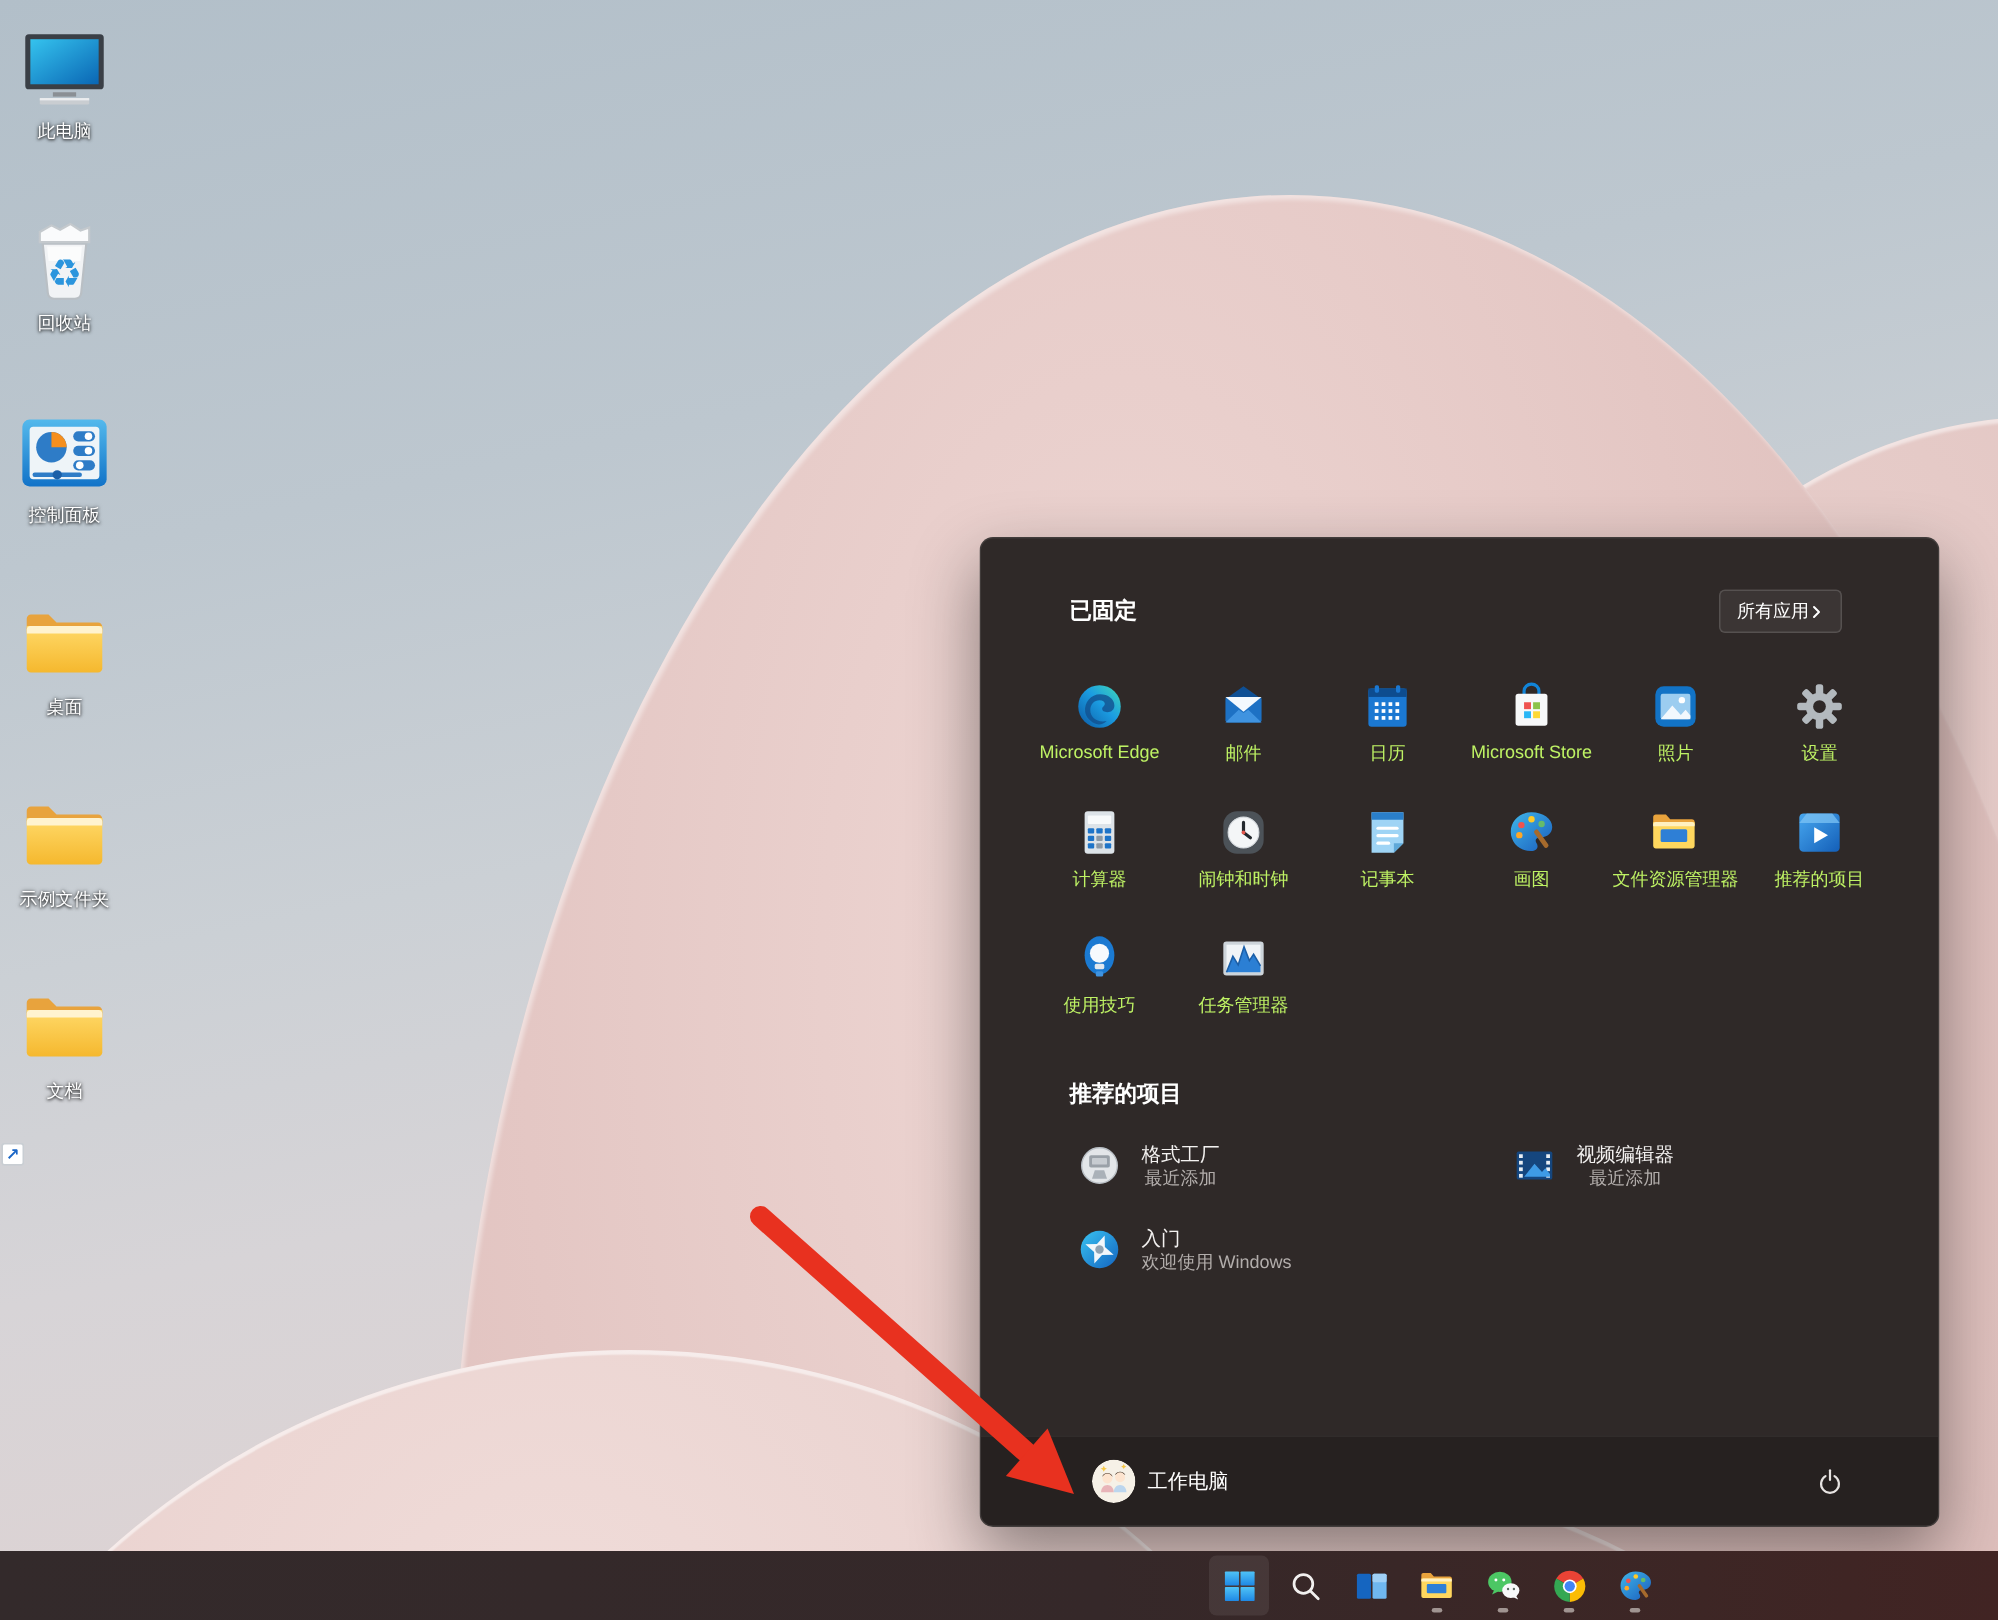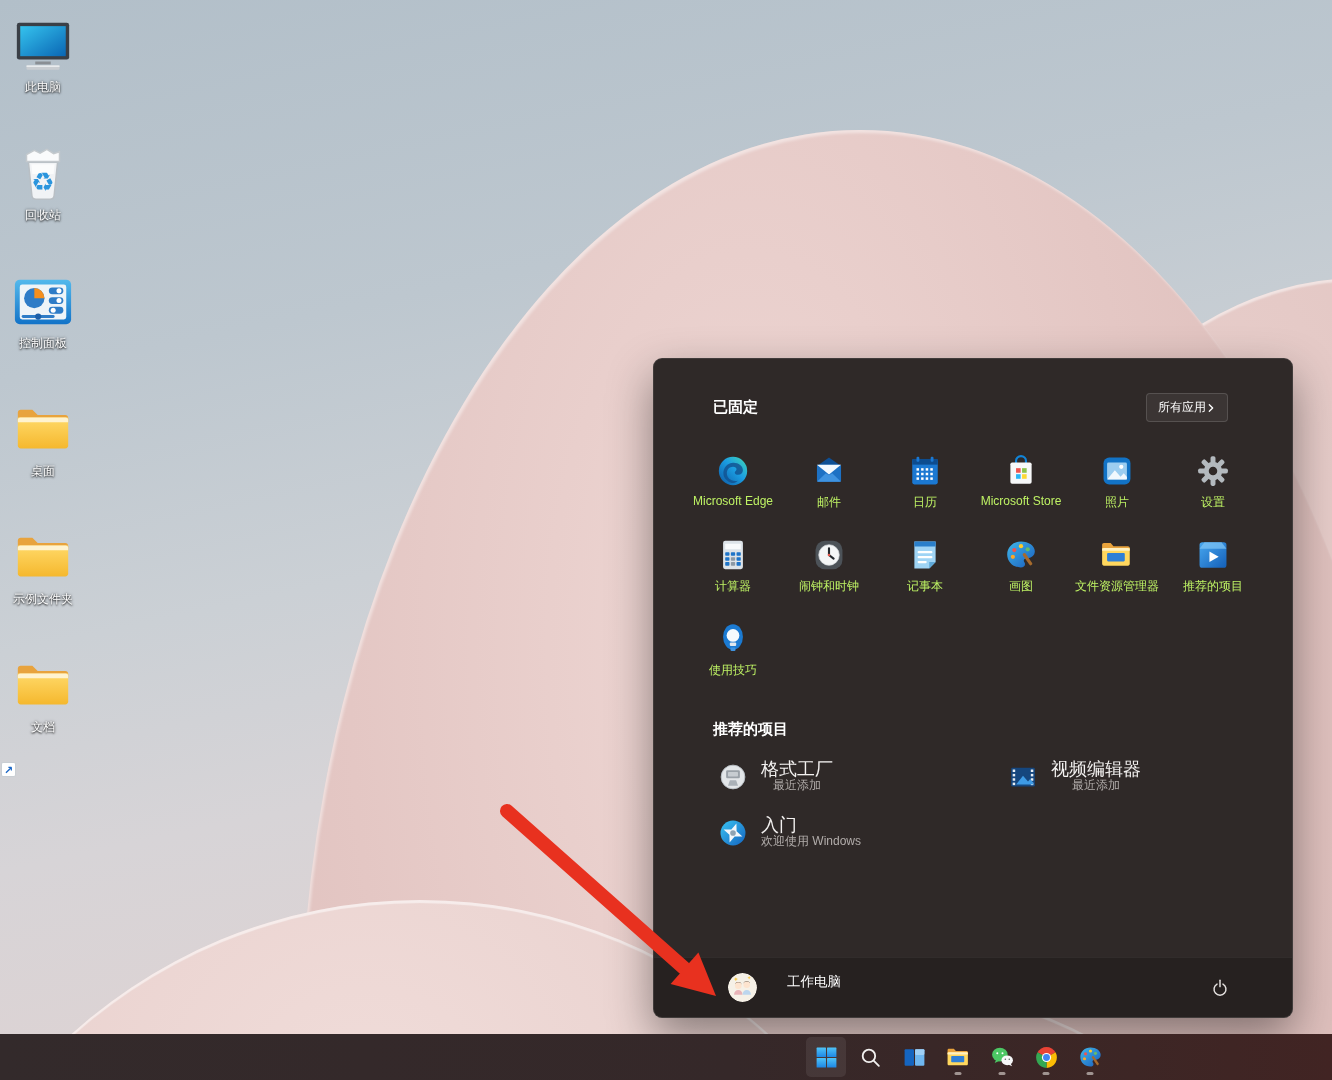--- a/index.html
+++ b/index.html
@@ -45,26 +45,26 @@
   .pin{height:84px;display:flex;flex-direction:column;align-items:center;padding-top:10px;
     box-sizing:border-box;border-radius:5px;cursor:pointer;}
   .pin-icon{width:34px;height:34px;}
   .pin-icon svg{width:100%;height:100%;display:block;}
   .pin-label{margin-top:6px;font-size:12px;color:#bef264;white-space:nowrap;}
   .sm-header2{padding:24px 64px 0 59px;}
   .rec-grid{display:grid;grid-template-columns:290px 290px;row-gap:12px;margin:16px 0 0 64px;}
   .rec{display:flex;align-items:center;gap:13px;height:44px;border-radius:5px;cursor:pointer;}
   .rec-icon{width:30px;height:30px;flex:0 0 30px;}
   .rec-icon svg{width:100%;height:100%;display:block;}
-  .rec-title{font-size:18px;color:#f3f1f0;line-height:17px;}
+  .rec-title{font-size:13px;color:#f3f1f0;line-height:17px;}
   .rec-sub{font-size:12px;color:#b2adab;line-height:15px;text-align:center;}
   .sm-footer{position:absolute;left:0;right:0;bottom:0;height:60px;background:rgba(0,0,0,.18);
     border-top:1px solid rgba(255,255,255,.05);display:flex;align-items:center;
     justify-content:space-between;padding:0 52px 0 64px;box-sizing:border-box;}
-  .user-btn{display:flex;gap:30px;background:none;border:none;color:#fff;
+  .user-btn{display:flex;align-items:center;gap:8px;background:none;border:none;color:#fff;
     font-family:inherit;font-size:13.5px;cursor:pointer;padding:6px 10px;border-radius:5px;}
   .avatar{width:29px;height:29px;border-radius:50%;overflow:hidden;display:block;}
   .avatar svg{width:100%;height:100%;display:block;}
   .power-btn{width:40px;height:40px;background:none;border:none;cursor:pointer;border-radius:5px;
     display:flex;align-items:center;justify-content:center;}
   .power-btn span{width:22px;height:22px;display:block;}
   .power-btn svg{width:100%;height:100%;display:block;}
   
   .taskbar{position:absolute;left:0;right:0;bottom:0;height:46px;z-index:30;
     background:linear-gradient(90deg,#332a2b 0%,#352829 55%,#3d2625 85%,#412423 100%);}
@@ -430,20 +430,31 @@
             <svg viewBox="0 0 48 48">
               <ellipse cx="24" cy="21" rx="14" ry="18" fill="#1b7ad2"></ellipse>
               <circle cx="24" cy="19" r="9" fill="#f6fafd"></circle>
               <rect x="19.5" y="29" width="9" height="5" rx="1.5" fill="#e1e8ee"></rect>
               <rect x="20.5" y="36" width="7" height="5" rx="1.5" fill="#3f93e0"></rect>
             </svg>
           </div>
           <div class="pin-label">使用技巧</div>
         </div>
 
+        <div class="pin">
+          <div class="pin-icon">
+            <svg viewBox="0 0 48 48">
+              <rect x="5" y="8" width="38" height="32" rx="3" fill="#cdd4da"></rect>
+              <rect x="8" y="11" width="32" height="26" fill="#f0f4f7"></rect>
+              <path d="M8 37l6-15 5 8 5.5-17 5 13 4-6 6.5 11v6z" fill="#2b7fd4"></path>
+              <path d="M8 37l6-15 5 8 5.5-17 5 13 4-6 6.5 11" fill="none" stroke="#1b5fa8" stroke-width="1.5"></path>
+            </svg>
+          </div>
+          <div class="pin-label">任务管理器</div>
+        </div>
       </div>
 
     <div class="sm-header2">
       <span class="sm-title">推荐的项目</span>
     </div>
 
     <div class="rec-grid">
 
         <div class="rec">
           <div class="rec-icon">

